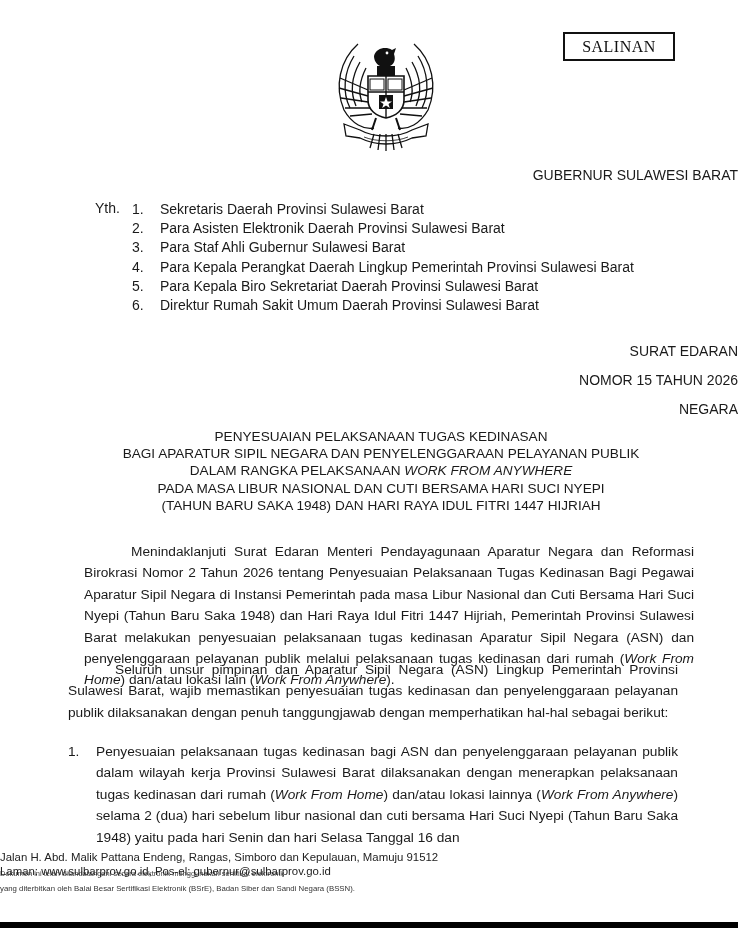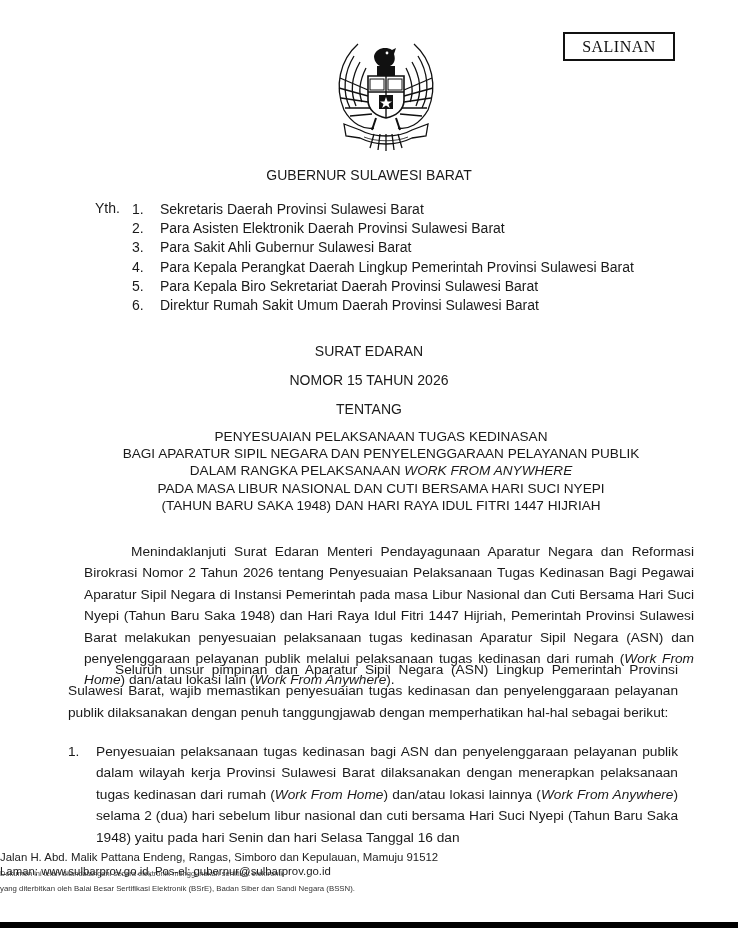--- a/index.html
+++ b/index.html
@@ -13,21 +13,21 @@
 
   .salinan {
     position:absolute; left:563px; top:32px; width:112px; height:29px;
     border:2px solid #111; box-sizing:border-box;
     font-family:"Liberation Serif", serif; font-size:16px; letter-spacing:0.5px;
     display:flex; align-items:center; justify-content:center; color:#111;
   }
 
   .emblem { position:absolute; left:330px; top:38px; width:112px; height:118px; }
 
-  .center { position:absolute; left:0; width:738px; text-align:center; font-size:14px; }
+  .center { position:absolute; left:0; width:738px; text-align:right; font-size:14px; }
   .gub { top:167px; }
 
   .yth { position:absolute; top:200px; left:95px; font-size:14px; }
   .yth-label { position:absolute; left:0; top:0; }
   .yth-list { position:absolute; left:37px; top:0; margin:0; padding:0; list-style:none; width:560px; }
   .yth-list li { height:19.2px; line-height:19.2px; white-space:nowrap; position:relative; }
   .yth-list .num { position:absolute; left:0; }
   .yth-list .txt { position:absolute; left:28px; }
 
   .t-surat { top:343px; }
@@ -104,40 +104,40 @@
       <li>
           <span class="num">1.</span>
           <span class="txt">Sekretaris Daerah Provinsi Sulawesi Barat</span>
         </li>
       <li>
           <span class="num">2.</span>
           <span class="txt">Para Asisten Elektronik Daerah Provinsi Sulawesi Barat</span>
         </li>
       <li>
           <span class="num">3.</span>
-          <span class="txt">Para Sakit Ahli Gubernur Sulawesi Barat</span>
+          <span class="txt">Para Staf Ahli Gubernur Sulawesi Barat</span>
         </li>
       <li>
           <span class="num">4.</span>
           <span class="txt">Para Kepala Perangkat Daerah Lingkup Pemerintah Provinsi Sulawesi Barat</span>
         </li>
       <li>
           <span class="num">5.</span>
           <span class="txt">Para Kepala Biro Sekretariat Daerah Provinsi Sulawesi Barat</span>
         </li>
       <li>
           <span class="num">6.</span>
           <span class="txt">Direktur Rumah Sakit Umum Daerah Provinsi Sulawesi Barat</span>
         </li>
     </ul>
   </div>
 
   <div class="center t-surat">SURAT EDARAN</div>
   <div class="center t-nomor">NOMOR 15 TAHUN 2026</div>
-  <div class="center t-tentang">TENTANG</div>
+  <div class="center t-tentang">NEGARA</div>
 
   <div class="subject">
     <div>PENYESUAIAN PELAKSANAAN TUGAS KEDINASAN</div>
     <div>BAGI APARATUR SIPIL NEGARA DAN PENYELENGGARAAN PELAYANAN PUBLIK</div>
     <div><span>DALAM RANGKA PELAKSANAAN </span><i>WORK FROM ANYWHERE</i></div>
     <div>PADA MASA LIBUR NASIONAL DAN CUTI BERSAMA HARI SUCI NYEPI</div>
     <div>(TAHUN BARU SAKA 1948) DAN HARI RAYA IDUL FITRI 1447 HIJRIAH</div>
   </div>
 
   <div class="body p1"><span>Menindaklanjuti Surat Edaran Menteri Pendayagunaan Aparatur Negara dan Reformasi Birokrasi Nomor 2 Tahun 2026 tentang Penyesuaian Pelaksanaan Tugas Kedinasan Bagi Pegawai Aparatur Sipil Negara di Instansi Pemerintah pada masa Libur Nasional dan Cuti Bersama Hari Suci Nyepi (Tahun Baru Saka 1948) dan Hari Raya Idul Fitri 1447 Hijriah, Pemerintah Provinsi Sulawesi Barat melakukan penyesuaian pelaksanaan tugas kedinasan Aparatur Sipil Negara (ASN) dan penyelenggaraan pelayanan publik melalui pelaksanaan tugas kedinasan dari rumah (</span><i>Work From Home</i><span>) dan/atau lokasi lain (</span><i>Work From Anywhere</i><span>).</span></div>

